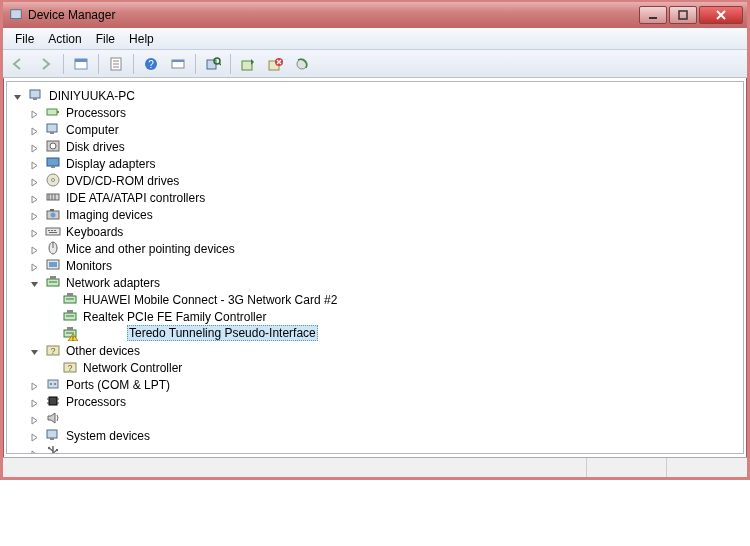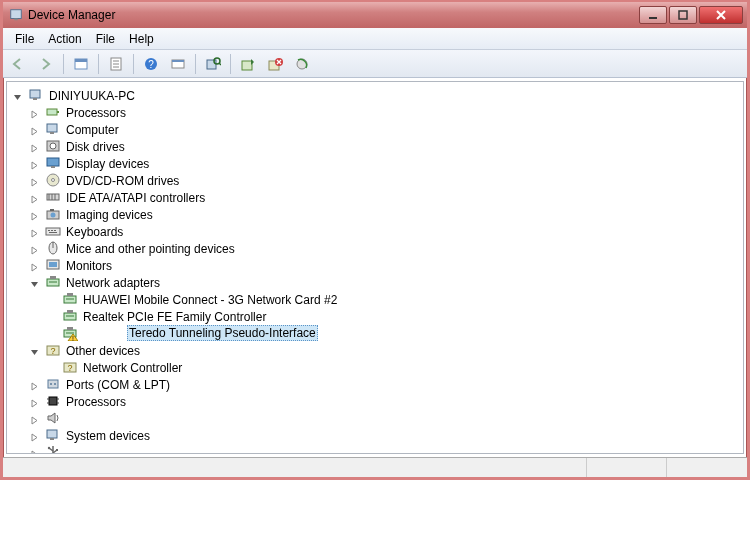--- a/index.html
+++ b/index.html
@@ -217,21 +217,21 @@
               <path d="M2 1 L7 4.5 L2 8 Z" fill="none" stroke="#888" stroke-width="1"></path>
             </svg>
           </span>
         </span>
         <span class="ico">
           <svg width="16" height="16" viewBox="0 0 16 16">
             <rect x="2" y="3" width="12" height="8" fill="#6aa0d0" stroke="#2a5a8a"></rect>
             <rect x="6" y="11" width="4" height="2" fill="#888"></rect>
           </svg>
         </span>
-        <span class="lbl">Display devices</span>
+        <span class="lbl">Display adapters</span>
       </div>
       <div class="node">
         <span class="indent-unit"></span>
         <span class="indent-unit">
           <span class="expander">
             <svg width="9" height="9" viewBox="0 0 9 9">
               <path d="M2 1 L7 4.5 L2 8 Z" fill="none" stroke="#888" stroke-width="1"></path>
             </svg>
           </span>
         </span>

